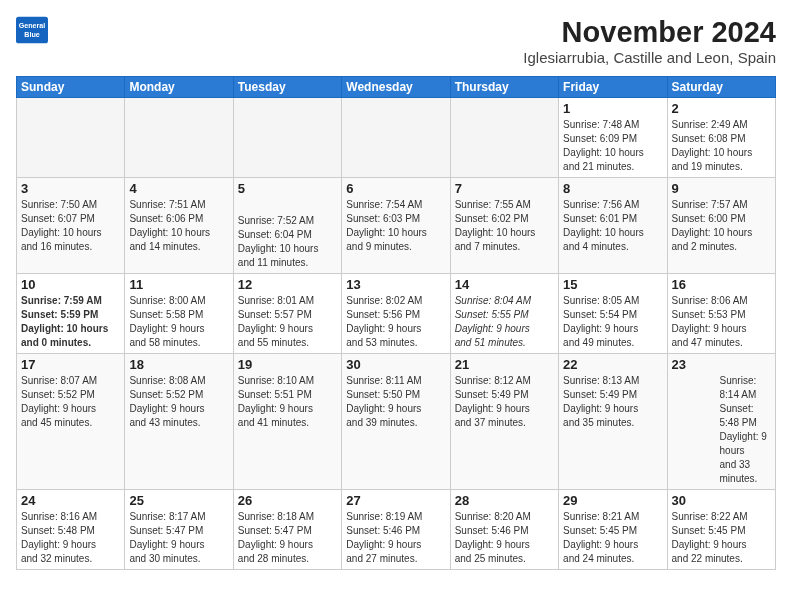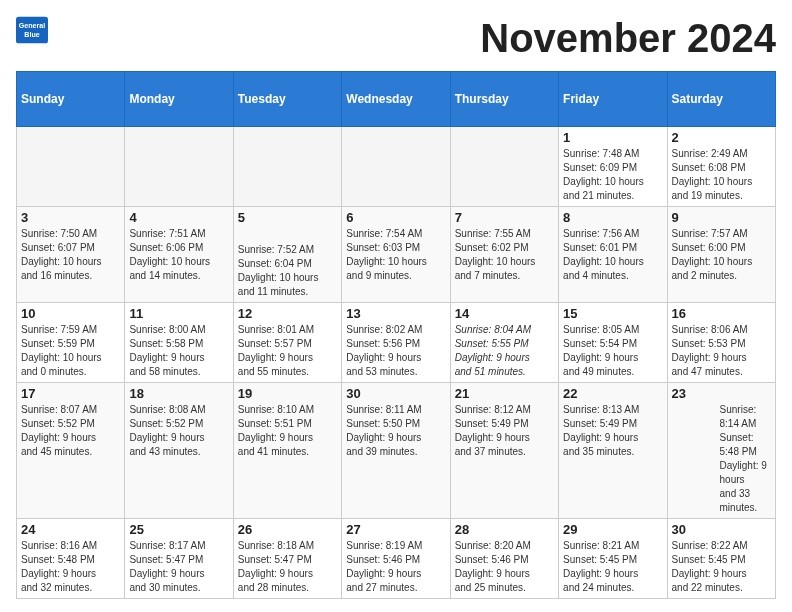--- a/index.html
+++ b/index.html
@@ -22,40 +22,40 @@
       gap: 4px;
     }
     .logo-icon {
       width: 32px;
       height: 28px;
     }
     .title-block {
       text-align: right;
     }
     .month-title {
-      font-size: 40px;
+      font-size: 29px;
       font-weight: bold;
       color: #222;
       margin-left: 8px;
     }
     .location {
       font-size: 15px;
       color: #444;
     }
     table {
       width: 100%;
       border-collapse: collapse;
       table-layout: fixed;
     }
     th {
       background: #2b7bd4;
       color: #fff;
       font-size: 12px;
       font-weight: bold;
-      padding: 20px 4px;
+      padding: 3px 4px;
       border: 1px solid #1a6abf;
       text-align: left;
     }
     td {
       border: 1px solid #ccc;
       vertical-align: top;
       padding: 3px 4px;
       font-size: 10px;
       color: #333;
       height: 78px;
@@ -86,20 +86,21 @@
 <div class="header">
   <div class="logo">
     <svg class="logo-icon" viewBox="0 0 36 30" xmlns="http://www.w3.org/2000/svg">
       <rect x="0" y="0" width="36" height="30" rx="3" fill="#1565c0"></rect>
       <text x="18" y="13" text-anchor="middle" fill="white" font-size="8" font-weight="bold">General</text>
       <text x="18" y="23" text-anchor="middle" fill="white" font-size="8" font-weight="bold">Blue</text>
     </svg>
   </div>
   <div class="title-block">
     <div class="month-title">November 2024</div>
+    <div class="location">Iglesiarrubia, Castille and Leon, Spain</div>
   </div>
 </div>
 
 <table>
   <thead>
     <tr id="header-row">
     <th>Sunday</th>
         <th>Monday</th>
         <th>Tuesday</th>
         <th>Wednesday</th>
@@ -177,21 +178,21 @@
           <span class="day-num">9</span>
           <div class="day-info" style="white-space: pre-line;">Sunrise: 7:57 AM
 Sunset: 6:00 PM
 Daylight: 10 hours
 and 2 minutes.</div>
         </td>
       </tr>
       <tr>
         <td>
           <span class="day-num">10</span>
-          <div class="day-info" style="white-space: pre-line;">Sunrise: 7:59 AM
+          <div class="day-info" style="white-space: pre-line; font-weight: bold;">Sunrise: 7:59 AM
 Sunset: 5:59 PM
 Daylight: 10 hours
 and 0 minutes.</div>
         </td>
         <td>
           <span class="day-num">11</span>
           <div class="day-info" style="white-space: pre-line;">Sunrise: 8:00 AM
 Sunset: 5:58 PM
 Daylight: 9 hours
 and 58 minutes.</div>

